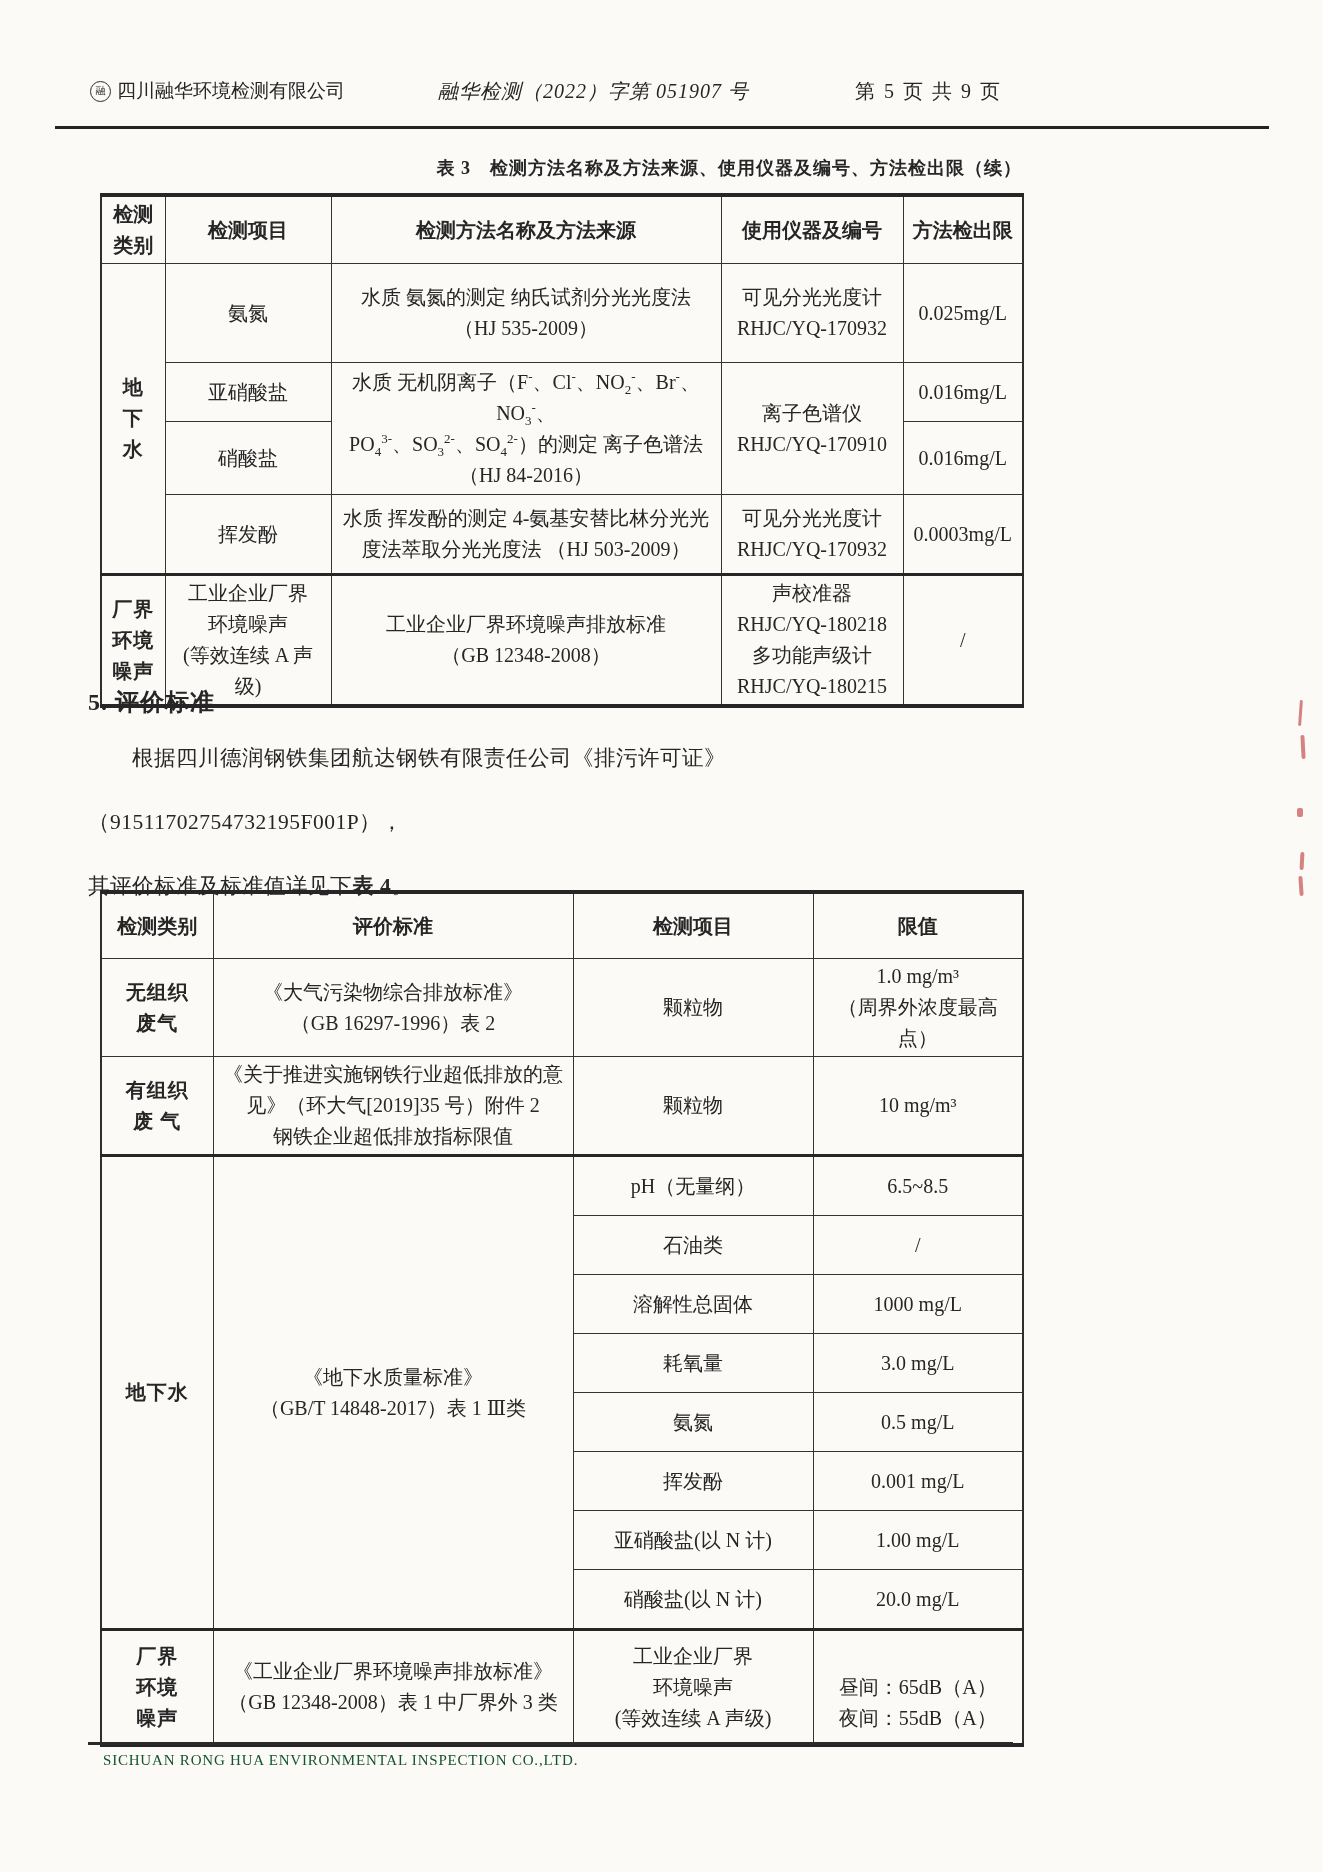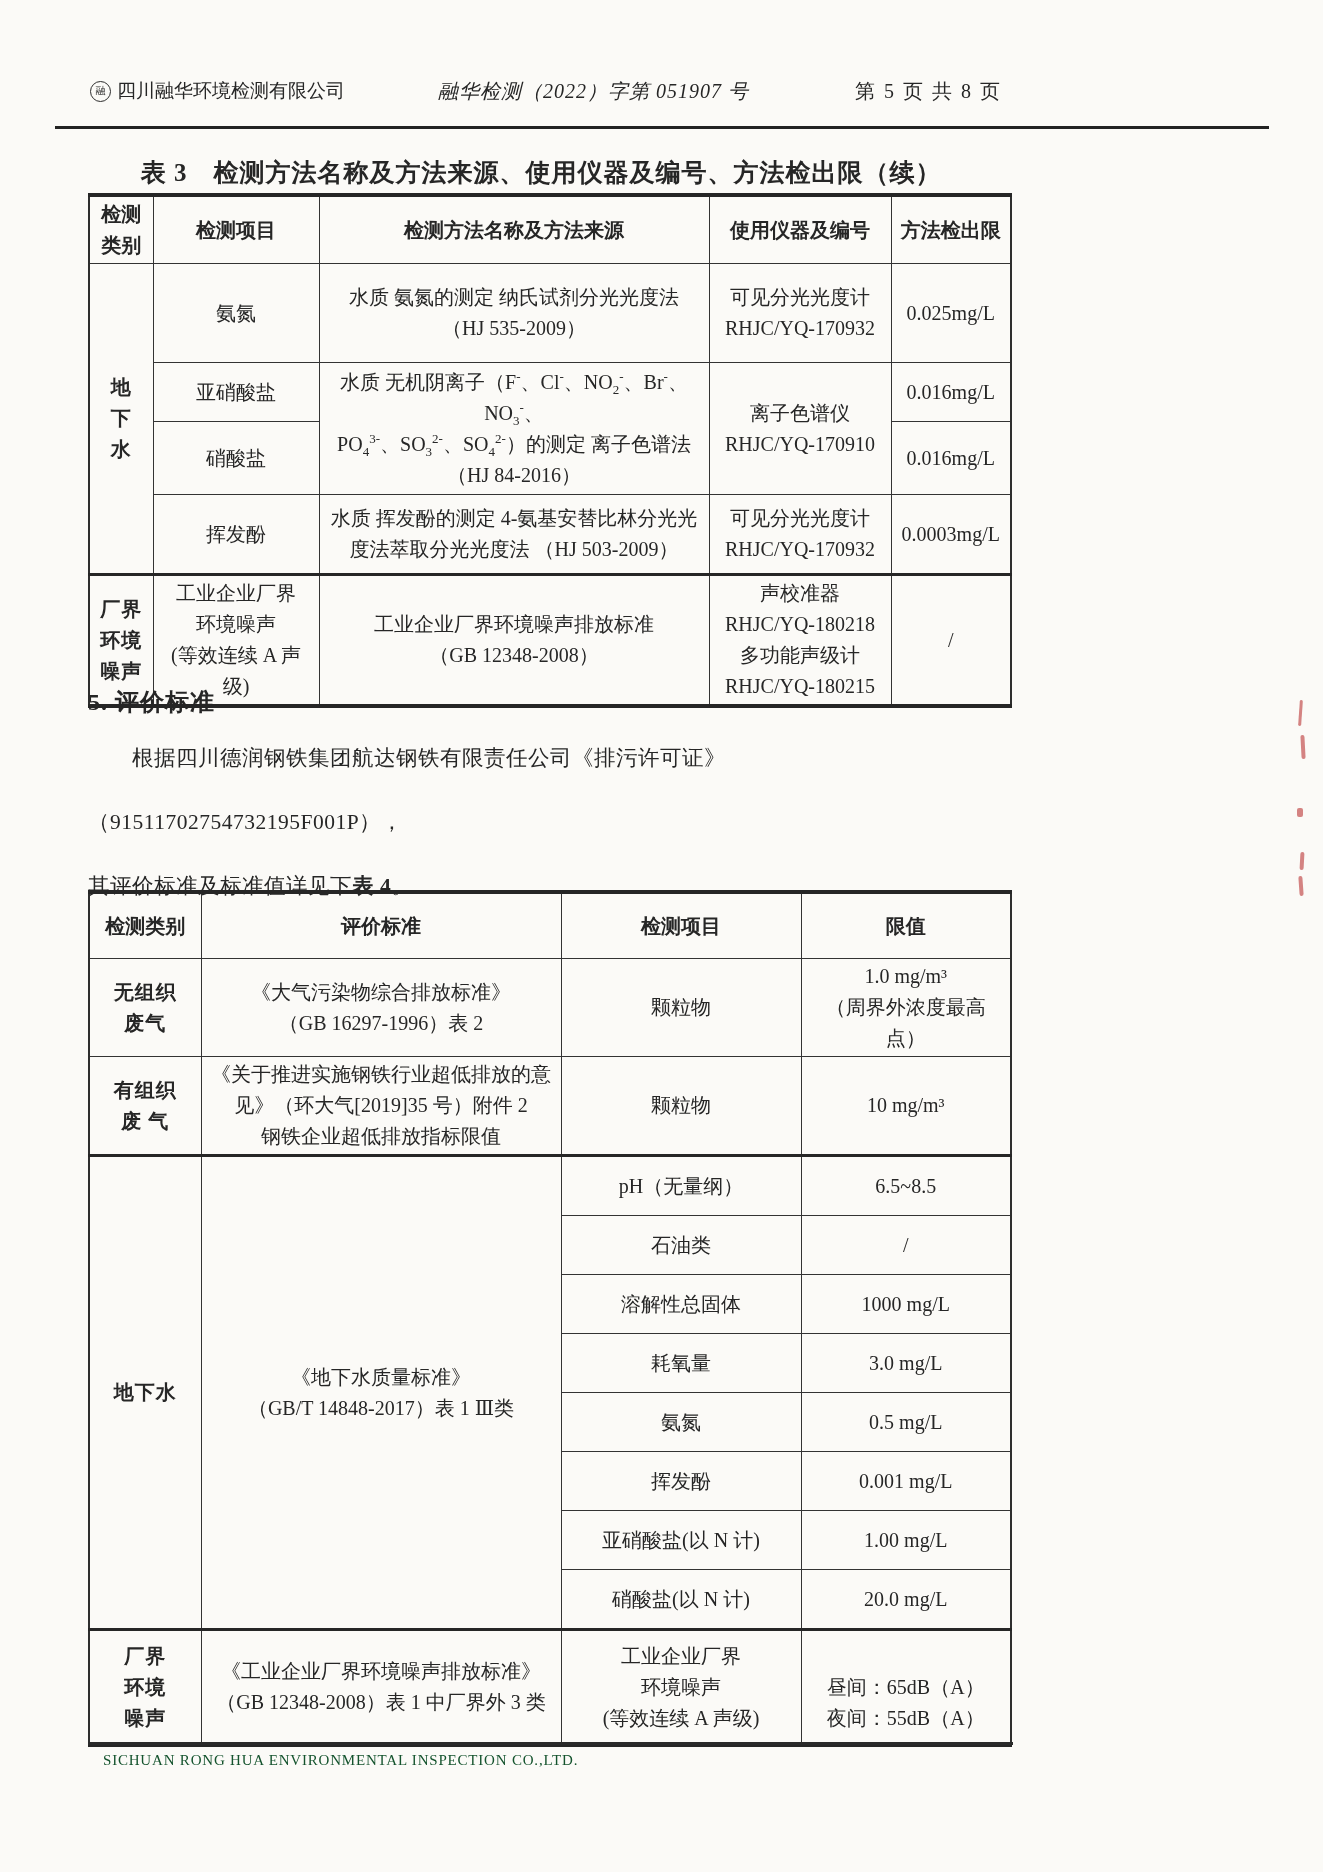--- a/index.html
+++ b/index.html
@@ -18,32 +18,32 @@
   .logo-circle{
     display:inline-flex;align-items:center;justify-content:center;
     width:19px;height:19px;border:1.6px solid #2c2c2c;border-radius:50%;
     font-size:10px;line-height:1;color:#2c2c2c;flex:0 0 auto;
   }
   .hdr-center{position:absolute;left:438px;top:0;font-size:20px;letter-spacing:1px;font-style:italic;}
   .hdr-right{position:absolute;left:855px;top:0;font-size:20px;letter-spacing:2px;}
   .hdr-rule{position:absolute;top:126px;left:55px;width:1214px;height:2.5px;background:#232323;}
 
   
-  .tbl-title{position:absolute;left:80px;width:922px;text-align:center;font-size:25px;font-weight:bold;letter-spacing:1px;}
+  .tbl-title{position:absolute;left:100px;width:922px;text-align:right;font-size:18px;font-weight:bold;letter-spacing:1px;}
   #t3-title{top:156px;}
   #t4-title{top:858px;}
   .sec-heading{position:absolute;left:88px;top:686px;font-size:24px;font-weight:bold;letter-spacing:1px;}
   .para{
     position:absolute;left:88px;top:726px;width:935px;
     font-size:21.5px;line-height:64px;white-space:pre-line;letter-spacing:0.5px;
   }
 
   
   table.doc-table{
-    position:absolute;left:88px;
+    position:absolute;left:100px;
     border-collapse:collapse;table-layout:fixed;
     border-top:4px solid #262626;border-bottom:4px solid #262626;
     border-left:2px solid #2e2e2e;border-right:2px solid #2e2e2e;
     font-size:20px;
     padding-left:32px;
   }
   #t3{top:193px;width:922px;}
   #t4{top:890px;width:922px;}
   .doc-table th,.doc-table td{
     border:1.6px solid #333;
@@ -90,21 +90,21 @@
 <body>
 
 <div class="page">
 
   <div class="page-header">
     <div class="hdr-left">
       <span class="logo-circle">融</span>
       <span>四川融华环境检测有限公司</span>
     </div>
     <div class="hdr-center">融华检测（2022）字第 051907 号</div>
-    <div class="hdr-right">第 5 页 共 8 页</div>
+    <div class="hdr-right">第 5 页 共 9 页</div>
   </div>
   <div class="hdr-rule"></div>
 
   <div class="tbl-title" id="t3-title">表 3　检测方法名称及方法来源、使用仪器及编号、方法检出限（续）</div>
 
   <table class="doc-table" id="t3">
     <colgroup>
       <col style="width:64px">
         <col style="width:166px">
         <col style="width:390px">

